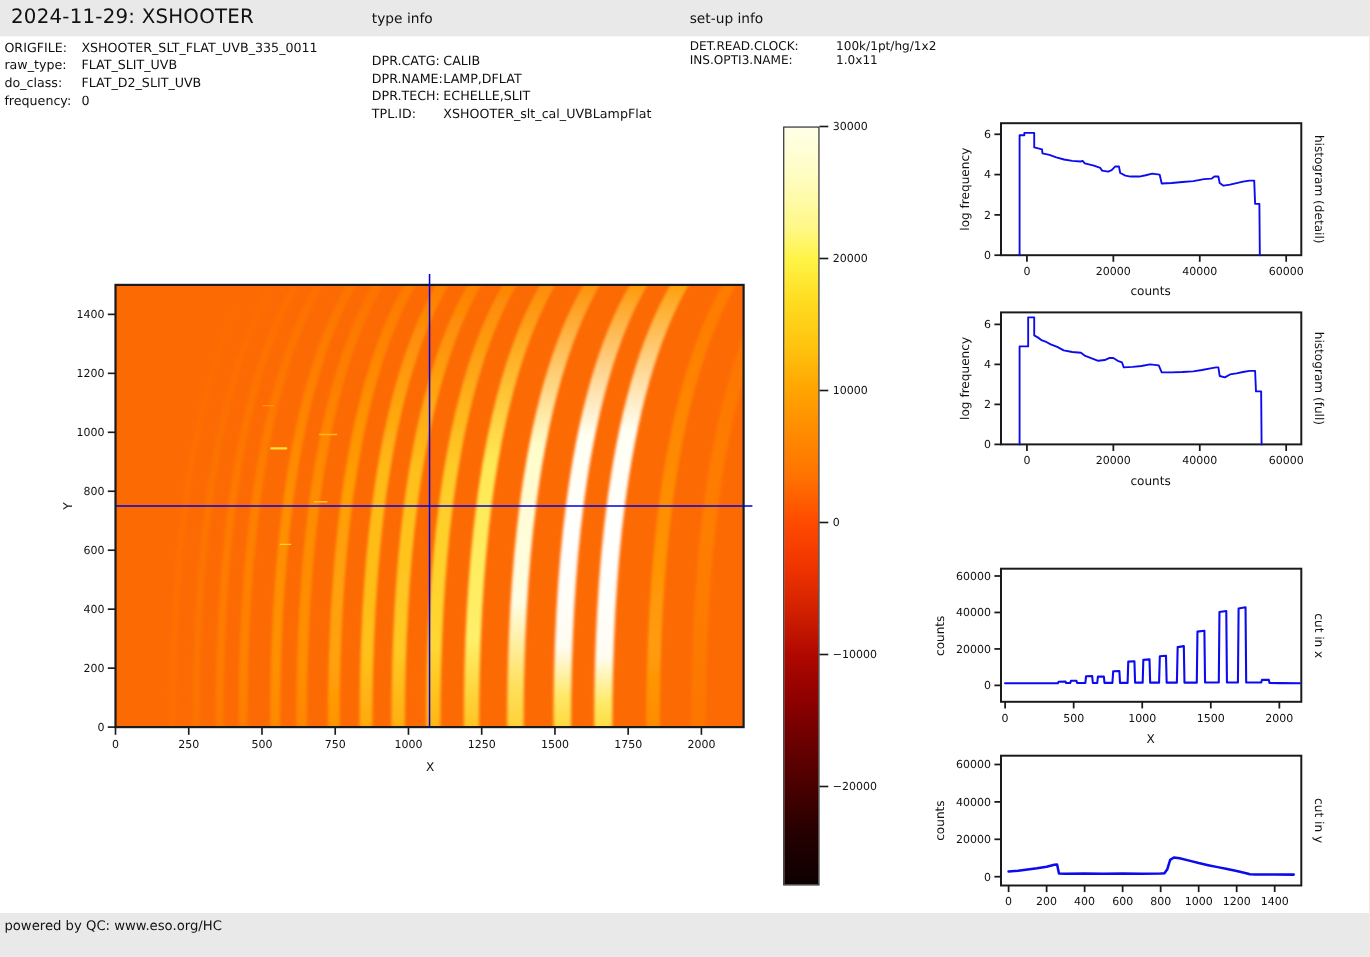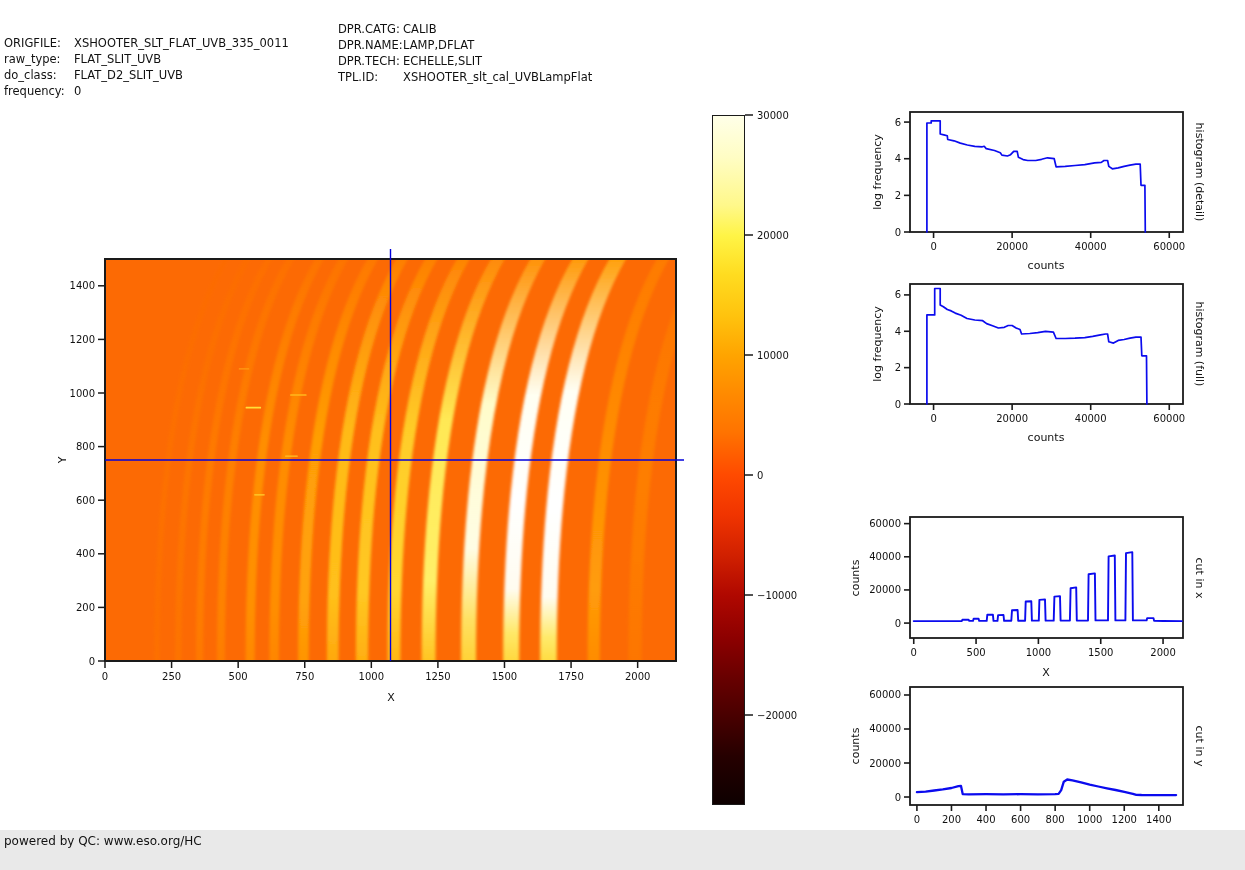--- a/index.html
+++ b/index.html
@@ -5,21 +5,21 @@
   html,body{margin:0;padding:0;background:#fff}
   body{font-family:"DejaVu Sans","Liberation Sans",sans-serif;color:#111}
   .page{position:relative;width:1245px;height:870px;overflow:hidden;background:#fff}
   .topbar{position:absolute;left:0;top:0;width:100%;height:33px;background:#e9e9e9}
   .title{position:absolute;left:10px;top:5px;font-size:18px;letter-spacing:.2px}
   .tlabel{position:absolute;top:9px;font-size:12.5px}
   #type-info-label{left:338px}
   #setup-info-label{left:627px}
   .info-col{position:absolute;font-size:11.5px;line-height:16px}
   #file-info{left:4px;top:35px}
-  #type-info{left:338px;top:21px}
+  #type-info{left:338px;top:47px}
   #setup-info{left:627px;top:35px;font-size:11px;line-height:13px}
   .info-row{display:flex}
   .info-row .lab{flex:none}
   #file-info .lab{width:70px}
   #type-info .lab{width:65px}
   #setup-info .lab{width:133px}
   .footer{position:absolute;left:0;bottom:0;width:100%;height:40px;background:#e9e9e9;font-size:12px}
   .footer .fl{position:absolute;left:4px;top:4px}
   .footer .fr{position:absolute;right:5px;top:4px}
   #main-plot{position:absolute;left:105px;top:259px;width:571px;height:402px;overflow:hidden}
@@ -32,20 +32,25 @@
   .vlabr{transform:translate(-50%,-50%) rotate(90deg)}
   .hlab{transform:translate(-50%,-50%)}
   .legend{position:absolute;display:flex;align-items:center;gap:5px;border:1px solid #b0b0b0;border-radius:3px;background:rgba(255,255,255,.88);padding:1px 6px;font-size:11px;height:15px}
   .legend .ll{display:inline-block;width:22px;height:0;border-top:2px solid #0b0bee}
 </style>
 </head>
 <body>
 
 <div class="page">
 
+  <div class="topbar">
+    <span class="title">2024-11-29: XSHOOTER</span>
+    <span class="tlabel" id="type-info-label">type info</span>
+    <span class="tlabel" id="setup-info-label">set-up info</span>
+  </div>
 
   <div class="info-col" id="file-info">
       <div class="info-row">
         <span class="lab">ORIGFILE:</span>
         <span>XSHOOTER_SLT_FLAT_UVB_335_0011</span>
       </div>
       <div class="info-row">
         <span class="lab">raw_type:</span>
         <span>FLAT_SLIT_UVB</span>
       </div>
@@ -67,20 +72,30 @@
         <span class="lab">DPR.NAME:</span>
         <span>LAMP,DFLAT</span>
       </div>
       <div class="info-row">
         <span class="lab">DPR.TECH:</span>
         <span>ECHELLE,SLIT</span>
       </div>
       <div class="info-row">
         <span class="lab">TPL.ID:</span>
         <span>XSHOOTER_slt_cal_UVBLampFlat</span>
+      </div>
+    </div>
+  <div class="info-col" id="setup-info">
+      <div class="info-row">
+        <span class="lab">DET.READ.CLOCK:</span>
+        <span>100k/1pt/hg/1x2</span>
+      </div>
+      <div class="info-row">
+        <span class="lab">INS.OPTI3.NAME:</span>
+        <span>1.0x11</span>
       </div>
     </div>
 
   <div id="main-plot">
       <svg viewBox="0 0 2144 1500" preserveAspectRatio="none">
         <defs>
           <filter id="soft" x="-5%" y="-5%" width="110%" height="110%">
             <feGaussianBlur stdDeviation="5 2"></feGaussianBlur>
           </filter>
           <linearGradient id="sg0" x1="0" y1="0" x2="0" y2="1">

